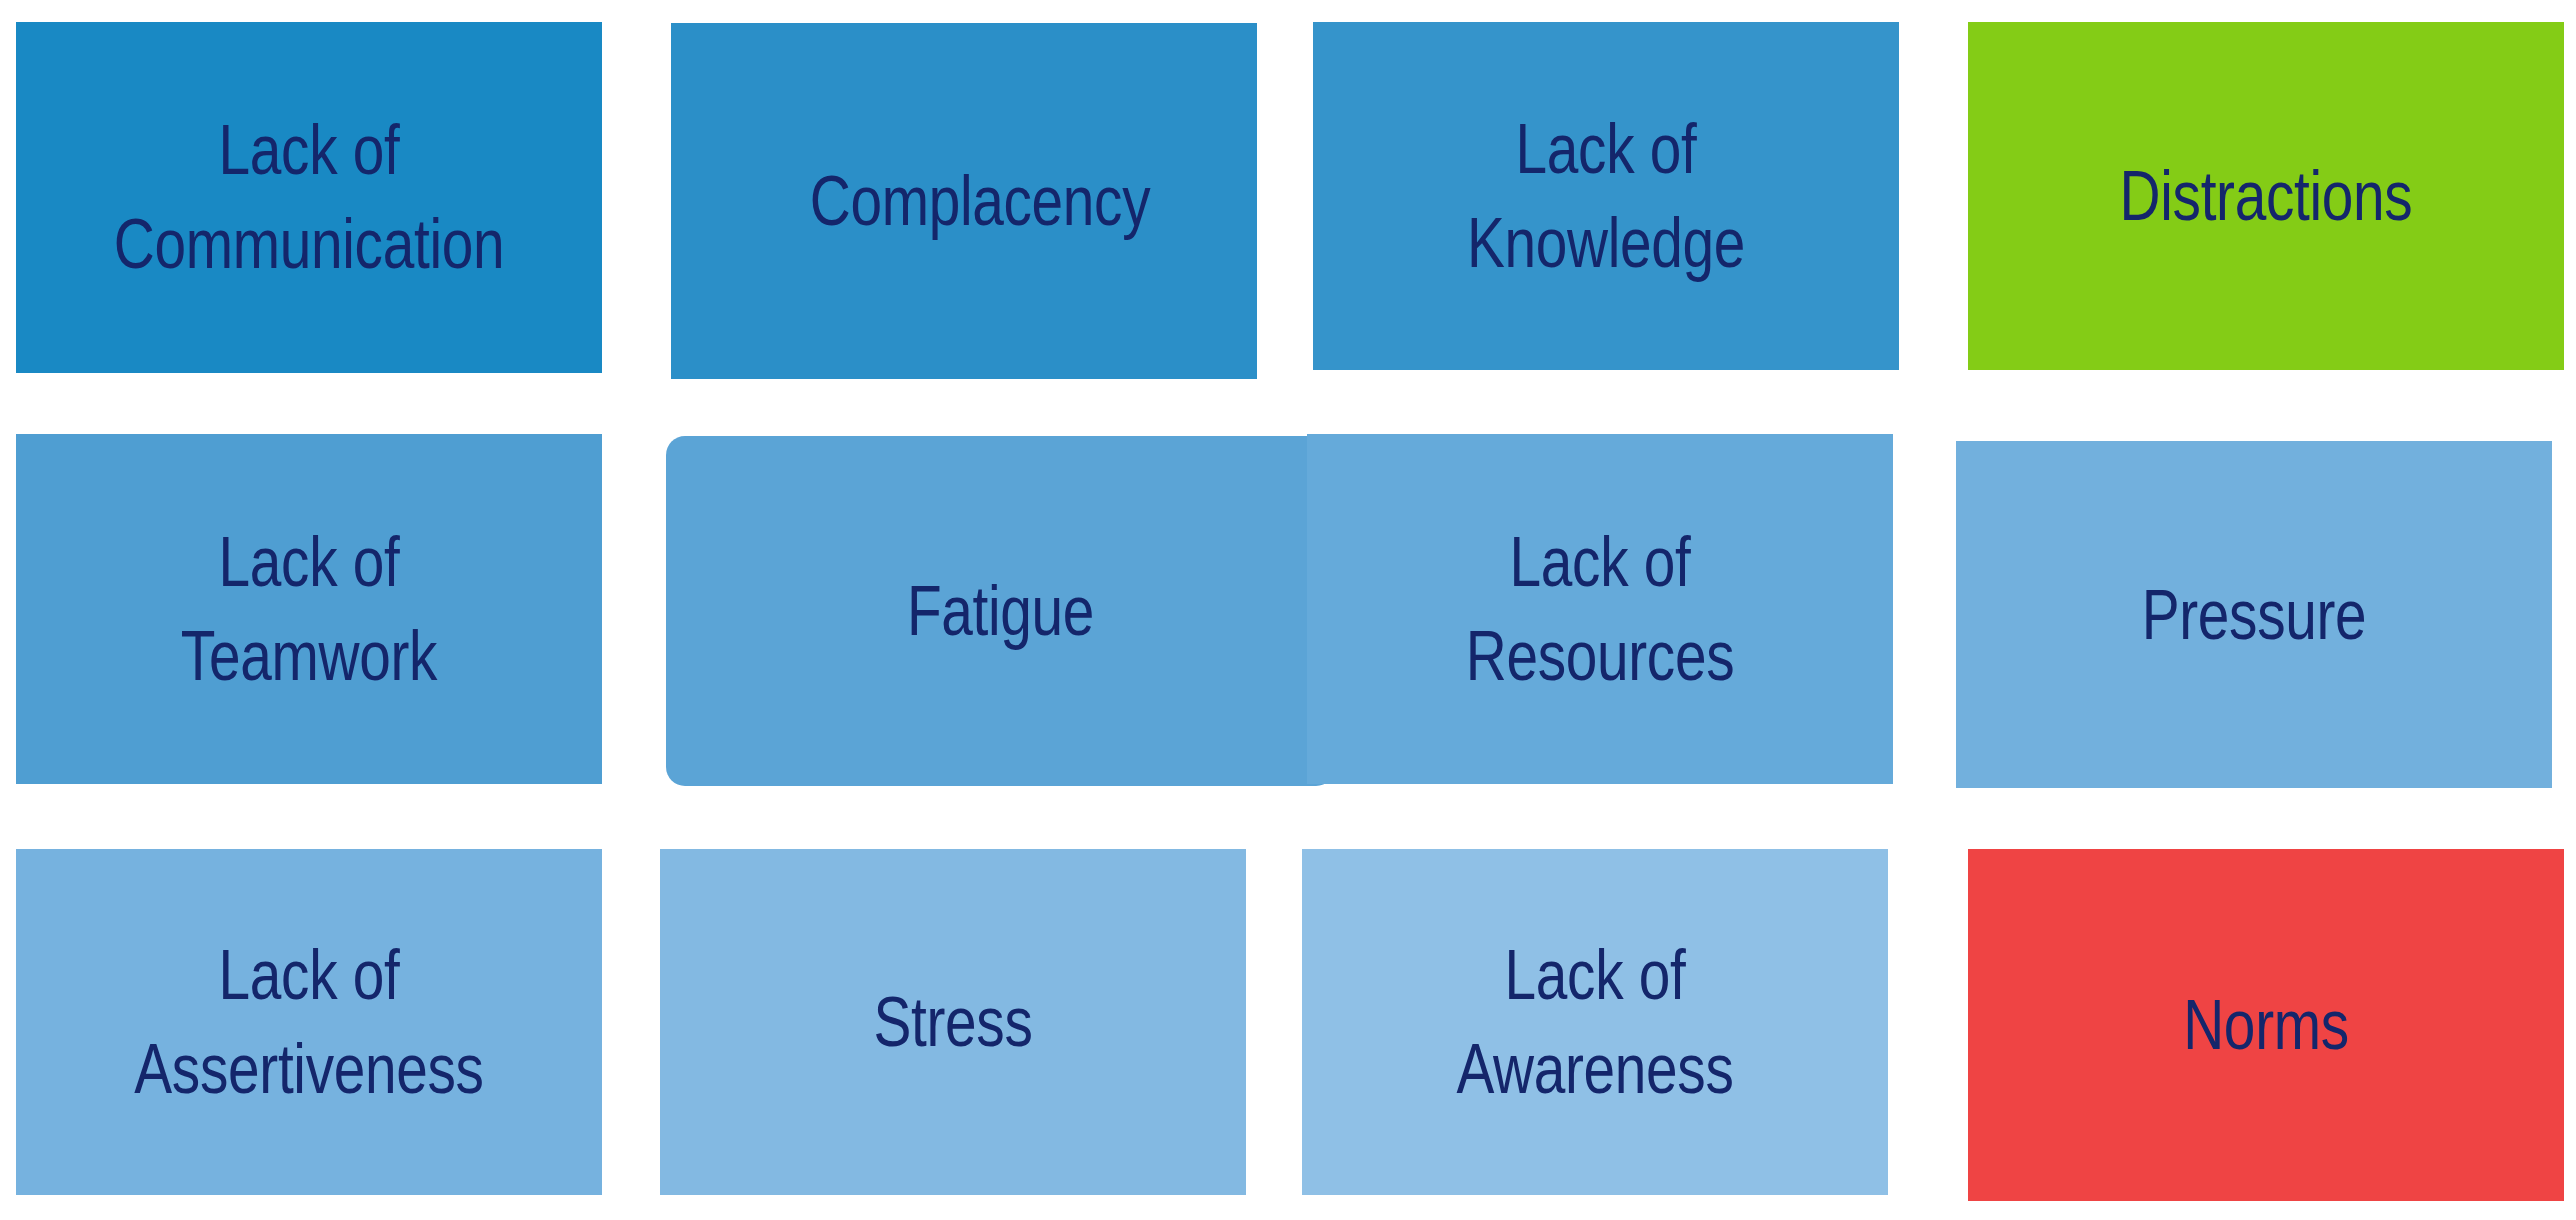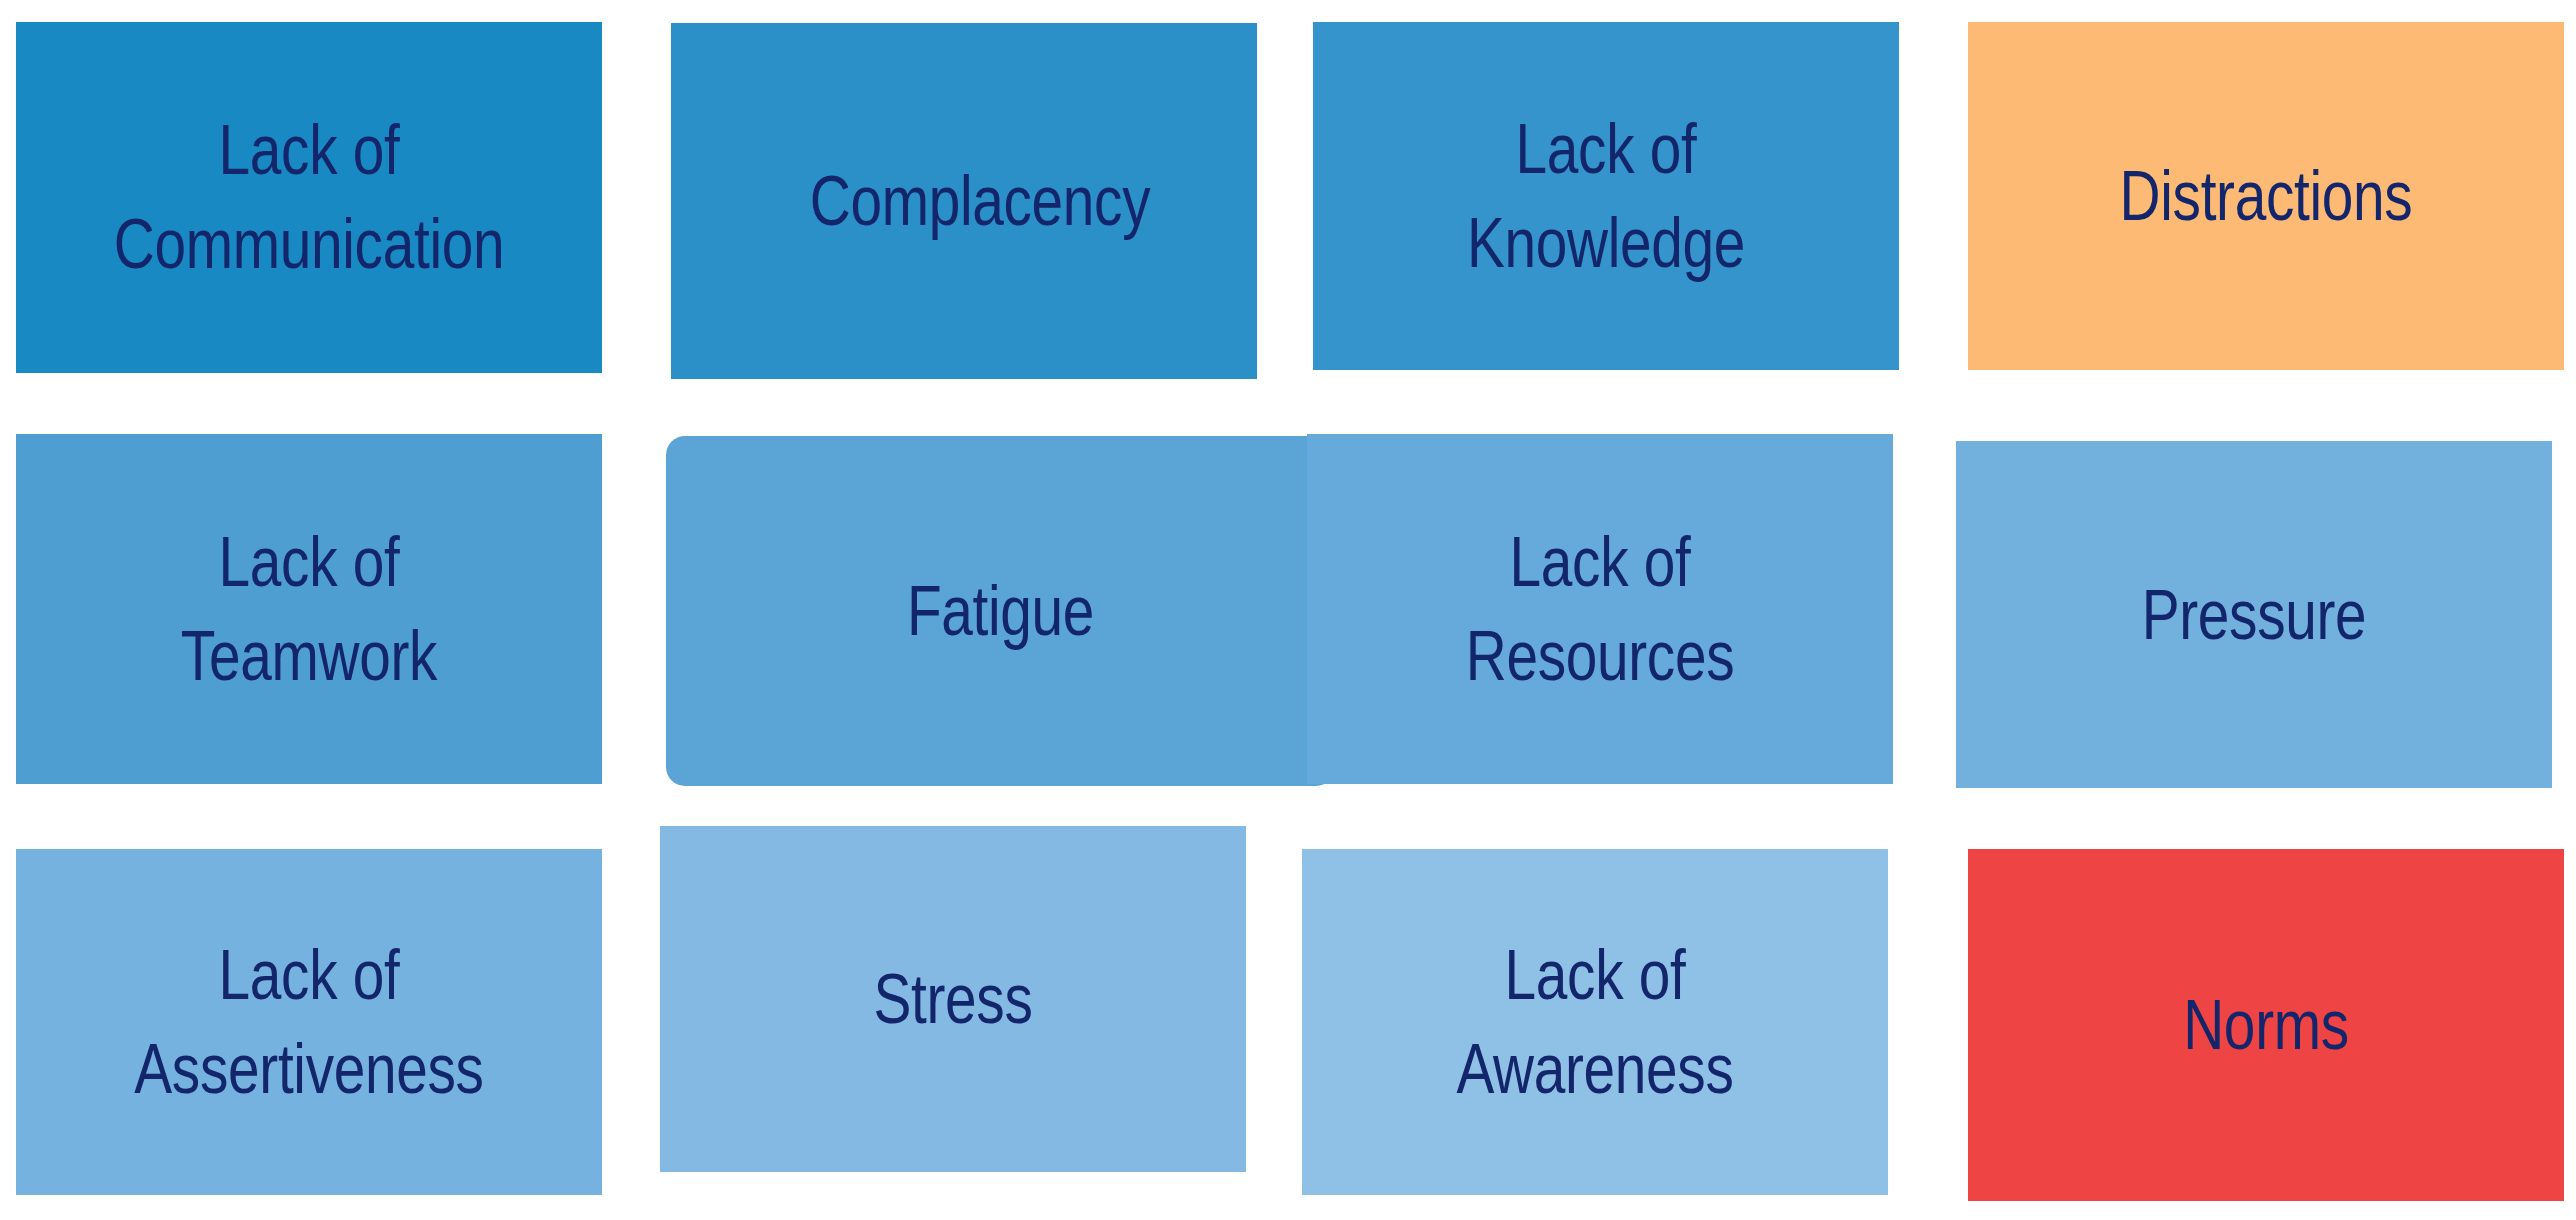--- a/index.html
+++ b/index.html
@@ -48,42 +48,42 @@
       <span class="tile-label" style="color: rgb(20, 38, 107);">Lack of
 Communication</span>
     </div>
     <div class="tile" style="left: 671px; top: 23px; width: 586px; height: 356px; background: rgb(43, 143, 200); padding-left: 32px;">
       <span class="tile-label" style="color: rgb(20, 38, 107);">Complacency</span>
     </div>
     <div class="tile" style="left: 1313px; top: 21.6px; width: 586px; height: 348px; background: rgb(53, 148, 203);">
       <span class="tile-label" style="color: rgb(20, 38, 107);">Lack of
 Knowledge</span>
     </div>
-    <div class="tile" style="left: 1968px; top: 21.6px; width: 596px; height: 348px; background: #fdba74;">
+    <div class="tile" style="left: 1968px; top: 21.6px; width: 596px; height: 348px; background: #84cc16;">
       <span class="tile-label" style="color: rgb(20, 38, 107);">Distractions</span>
     </div>
     <div class="tile" style="left: 15.6px; top: 434px; width: 586px; height: 350px; background: rgb(79, 158, 210);">
       <span class="tile-label" style="color: rgb(20, 38, 107);">Lack of
 Teamwork</span>
     </div>
     <div class="tile" style="left: 666px; top: 436px; width: 669px; height: 350px; background: rgb(91, 164, 214); border-radius: 19px;">
       <span class="tile-label" style="color: rgb(20, 38, 107);">Fatigue</span>
     </div>
     <div class="tile" style="left: 1307px; top: 434px; width: 586px; height: 350px; background: rgb(101, 170, 218);">
       <span class="tile-label" style="color: rgb(20, 38, 107);">Lack of
 Resources</span>
     </div>
     <div class="tile" style="left: 1956px; top: 441px; width: 596px; height: 347px; background: rgb(114, 176, 221);">
       <span class="tile-label" style="color: rgb(20, 38, 107);">Pressure</span>
     </div>
     <div class="tile" style="left: 15.6px; top: 849px; width: 586px; height: 346px; background: rgb(118, 178, 223);">
       <span class="tile-label" style="color: rgb(20, 38, 107);">Lack of
 Assertiveness</span>
     </div>
-    <div class="tile" style="left: 660px; top: 826px; width: 586px; height: 346px; background: rgb(131, 185, 226);">
+    <div class="tile" style="left: 660px; top: 849px; width: 586px; height: 346px; background: rgb(131, 185, 226);">
       <span class="tile-label" style="color: rgb(20, 38, 107);">Stress</span>
     </div>
     <div class="tile" style="left: 1302px; top: 849px; width: 586px; height: 346px; background: rgb(143, 192, 230);">
       <span class="tile-label" style="color: rgb(20, 38, 107);">Lack of
 Awareness</span>
     </div>
     <div class="tile" style="left: 1968px; top: 849px; width: 596px; height: 352px; background: #ef4444;">
       <span class="tile-label" style="color: rgb(20, 38, 107);">Norms</span>
     </div>
   </div>

